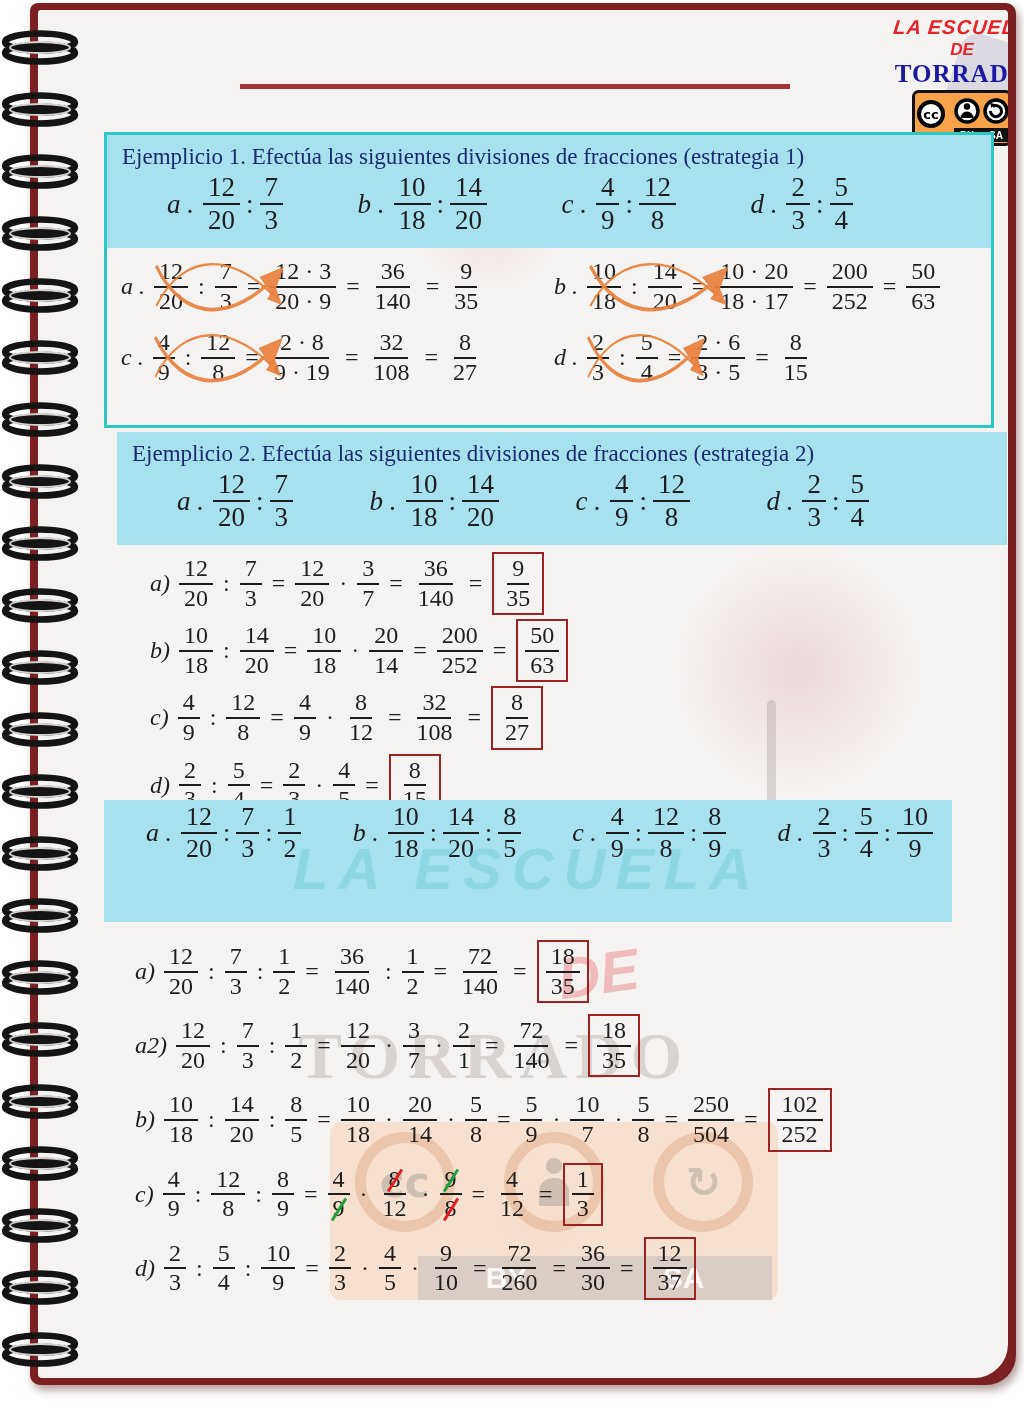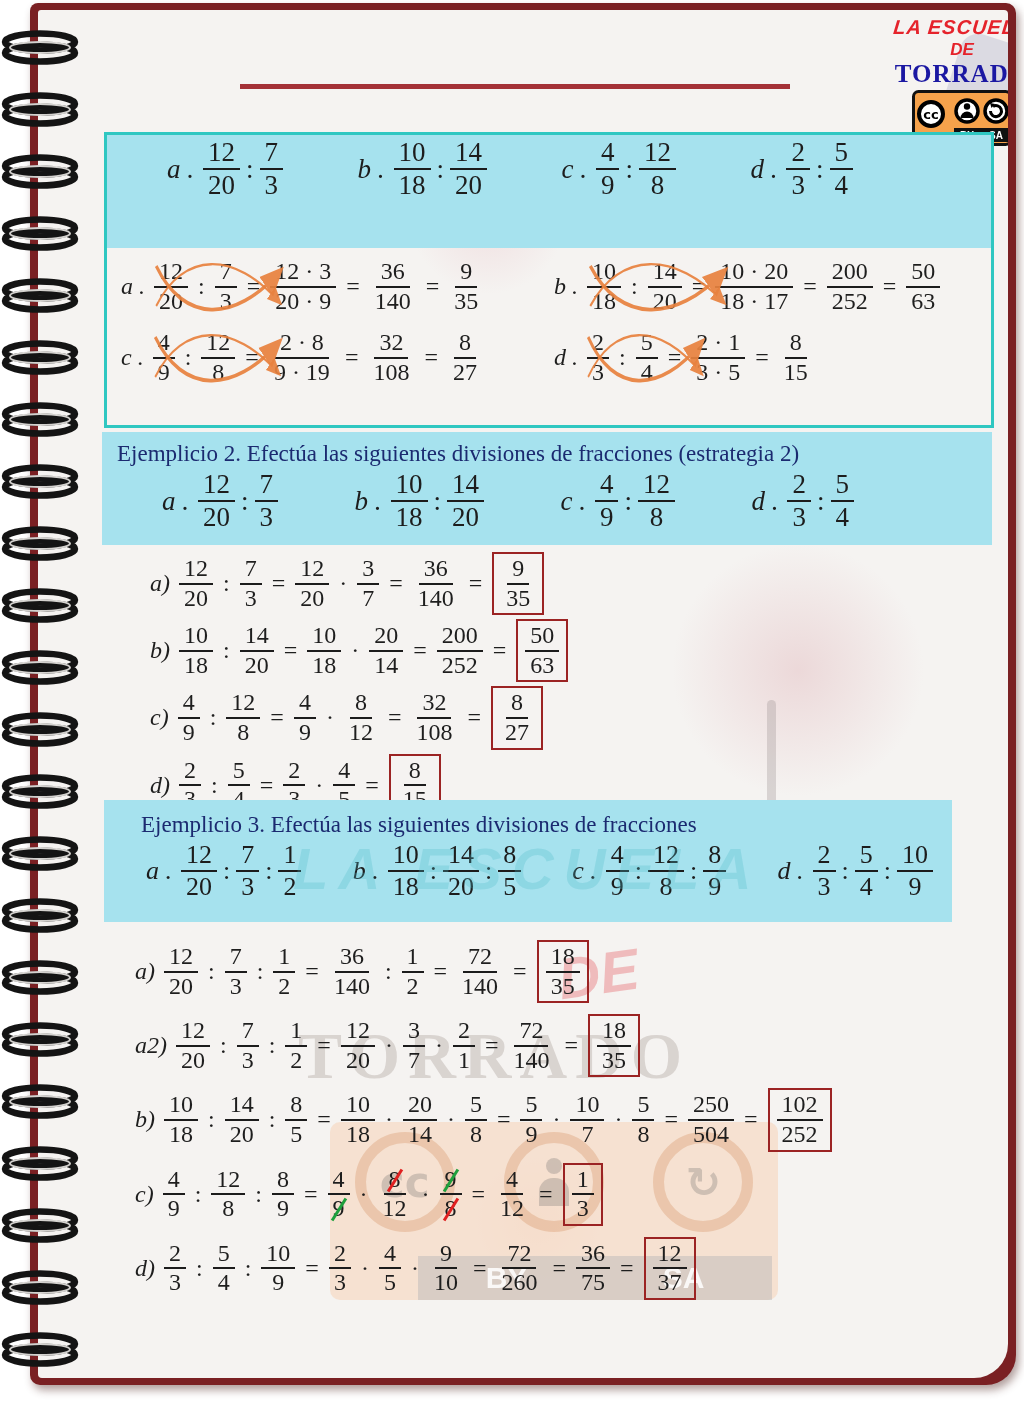--- a/index.html
+++ b/index.html
@@ -29,21 +29,21 @@
   .l3{font-family:"Liberation Serif","DejaVu Serif",serif;font-weight:bold;color:#1b18a2;
       font-size:25px;letter-spacing:1px;margin-top:0px;}
   .badge{margin-top:2px;}
   
   .title-line{position:absolute;left:202px;top:74px;width:550px;height:5px;background:#a43137;z-index:5;}
   
   .s1box{position:absolute;left:66px;top:122px;width:890px;height:296px;border:3px solid #2fc7c1;
          box-sizing:border-box;z-index:6;}
   .band{background:#a6e2ee;}
   .s1head{height:113px;}
-  .s2head{position:absolute;left:64px;top:422px;width:890px;height:113px;z-index:6;}
+  .s2head{position:absolute;left:79px;top:422px;width:890px;height:113px;z-index:6;}
   .s3head{position:absolute;left:66px;top:790px;width:848px;height:122px;z-index:6;}
   .stitle{color:#1b2a70;font-size:23px;padding:9px 0 0 15px;white-space:nowrap;}
   .s3head .stitle{padding-left:37px;padding-top:12px;}
   .probs{display:flex;justify-content:space-between;align-items:center;font-size:27px;color:#1d1d1d;}
   .s1head .probs,.s2head .probs{padding:2px 135px 0 60px;}
   .s3head .probs{padding:2px 16px 0 42px;font-size:26px;}
   
   .mline{display:flex;align-items:center;color:#1e1e1e;}
   .lab{font-style:italic;margin-right:6px;white-space:nowrap;}
   .op{margin:0 7px;white-space:nowrap;}
@@ -137,20 +137,21 @@
           <path d="M78,13 l5,1 -3.5,4 z" fill="#000"></path>
           <rect x="42" y="38" width="56" height="14" fill="#111"></rect>
           <text x="55" y="49" fill="#fff" font-size="10" font-weight="bold" text-anchor="middle" font-family="Liberation Sans, sans-serif">BY</text>
           <text x="84" y="49" fill="#fff" font-size="10" font-weight="bold" text-anchor="middle" font-family="Liberation Sans, sans-serif">SA</text>
         </svg>
       </div>
     </div>
 
     <div class="s1box">
       <div class="band s1head">
+        <div class="stitle">Ejemplicio 1. Efectúa las siguientes divisiones de fracciones (estrategia 1)</div>
         <div class="probs">
             <span class="prob">
               <span class="lab">a .</span>
               <span class="frac">
                 <span class="n">12</span>
                 <span class="d">20</span>
               </span>
               <span class="op">:</span>
               <span class="frac">
                 <span class="n">7</span>
@@ -327,21 +328,21 @@
                   <marker id="ah" markerWidth="9" markerHeight="9" refX="6" refY="4.5" orient="auto">
                     <path d="M0,1 L8,4.5 L0,8 z" fill="#e8823f"></path>
                   </marker>
                 </defs>
                 <path d="M18,18 C55,78 125,78 186,24" fill="none" stroke="#e8823f" stroke-width="4" marker-end="url(#ah)" opacity="0.92"></path>
                 <path d="M18,60 C55,2 125,2 186,56" fill="none" stroke="#e8823f" stroke-width="2.5" marker-end="url(#ah)" opacity="0.92"></path>
               </svg>
             </span>
             <span class="op">=</span>
             <span class="frac">
-              <span class="n">2 · 1</span>
+              <span class="n">2 · 6</span>
               <span class="d">3 · 5</span>
             </span>
             <span class="op">=</span>
             <span class="frac">
               <span class="n">8</span>
               <span class="d">15</span>
             </span>
           </span>
         </div>
     </div>
@@ -519,21 +520,20 @@
           </span>
           <span class="op">=</span>
           <span class="frac abox">
             <span class="n">8</span>
             <span class="d">15</span>
           </span>
         </span>
       </div>
 
     <div class="band s3head">
-      <div class="stitle">Ejemplicio 3. Efectúa las siguientes divisiones de fracciones</div>
       <div class="probs">
           <span class="prob">
             <span class="lab">a .</span>
             <span class="frac">
               <span class="n">12</span>
               <span class="d">20</span>
             </span>
             <span class="op">:</span>
             <span class="frac">
               <span class="n">7</span>
@@ -809,21 +809,21 @@
             <span class="d">10</span>
           </span>
           <span class="op">=</span>
           <span class="frac">
             <span class="n">72</span>
             <span class="d">260</span>
           </span>
           <span class="op">=</span>
           <span class="frac">
             <span class="n">36</span>
-            <span class="d">75</span>
+            <span class="d">30</span>
           </span>
           <span class="op">=</span>
           <span class="frac abox">
             <span class="n">12</span>
             <span class="d">37</span>
           </span>
         </span>
       </div>
   </div>
 </div>

